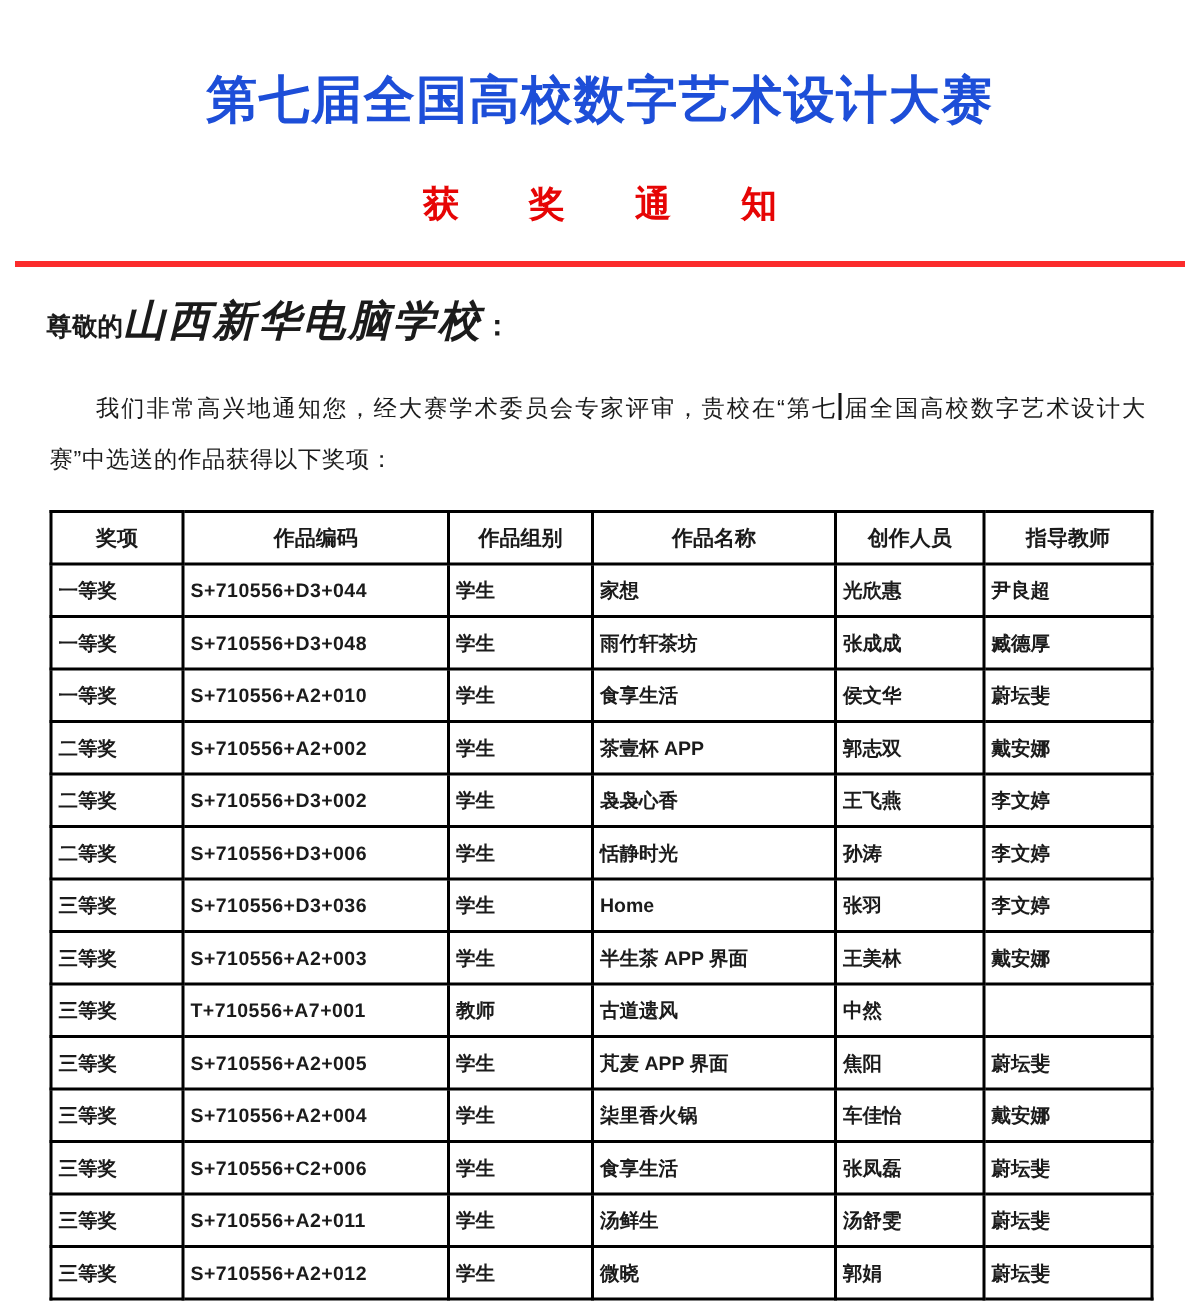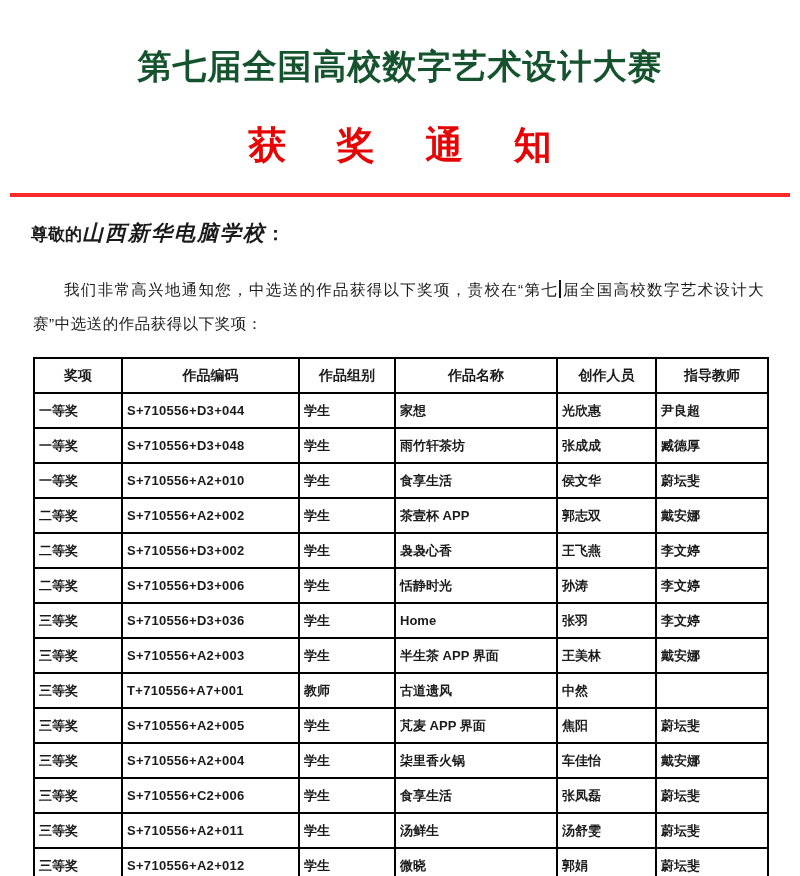--- a/index.html
+++ b/index.html
@@ -3,38 +3,38 @@
 <meta charset="utf-8">
 <style>
   html,body{margin:0;padding:0;}
   body{
     width:800px;height:876px;background:#ffffff;position:relative;
     font-family:"Liberation Sans",sans-serif;color:#1b1b1b;
     -webkit-font-smoothing:antialiased;
   }
   .doc-title{
     margin:44px 0 0 0;text-align:center;
-    color:#14532d;font-size:34px;font-weight:bold;letter-spacing:1px;
+    color:#1d4ed8;font-size:34px;font-weight:bold;letter-spacing:1px;
     font-family:"Liberation Sans",sans-serif;
   }
   .doc-subtitle{
     margin:30px 0 0 0;text-align:center;
-    color:#e60505;font-size:38px;font-weight:bold;letter-spacing:20px;
+    color:#e60505;font-size:24px;font-weight:bold;letter-spacing:20px;
     text-indent:20px; 
   }
   .red-rule{
     margin:22px 10px 0 10px;height:4px;background:#fb2b2b;border:0;
   }
   .greeting{
     margin:24px 0 0 31px;font-size:17px;line-height:24px;
   }
   .greeting .prefix{font-weight:600;text-align:center;}
   .greeting .school{
     font-family:"DejaVu Serif",serif;font-style:italic;font-weight:bold;
-    font-size:21px;letter-spacing:2px;
+    font-size:28px;letter-spacing:2px;
   }
   .greeting .colon{font-weight:bold;font-size:19px;}
   .body-par{
     margin:26px 36px 0 33px;font-size:15.5px;line-height:34px;
     text-align:justify;text-indent:2em;letter-spacing:0.5px;
   }
   .caret{
     display:inline-block;width:2px;height:18px;background:#111;
     vertical-align:-3px;margin:0 1px;
   }
@@ -55,21 +55,21 @@
 <body>
 
 <div class="doc-title">第七届全国高校数字艺术设计大赛</div>
 
 <div class="doc-subtitle">获 奖 通 知</div>
 
 <hr class="red-rule">
 
 <div class="greeting"><span class="prefix">尊敬的</span><span class="school">山西新华电脑学校</span><span class="colon">：</span></div>
 
-<div class="body-par"><span>我们非常高兴地通知您，中选送的作品获得以下奖项，贵校在“第七</span><span class="caret"></span><span>届全国高校数字艺术设计大赛”中选送的作品获得以下奖项：</span></div>
+<div class="body-par"><span>我们非常高兴地通知您，经大赛学术委员会专家评审，贵校在“第七</span><span class="caret"></span><span>届全国高校数字艺术设计大赛”中选送的作品获得以下奖项：</span></div>
 
 <table class="awards">
   <colgroup>
       <col style="width: 88px;">
       <col style="width: 177px;">
       <col style="width: 96px;">
       <col style="width: 162px;">
       <col style="width: 99px;">
       <col style="width: 112px;">
     </colgroup>

